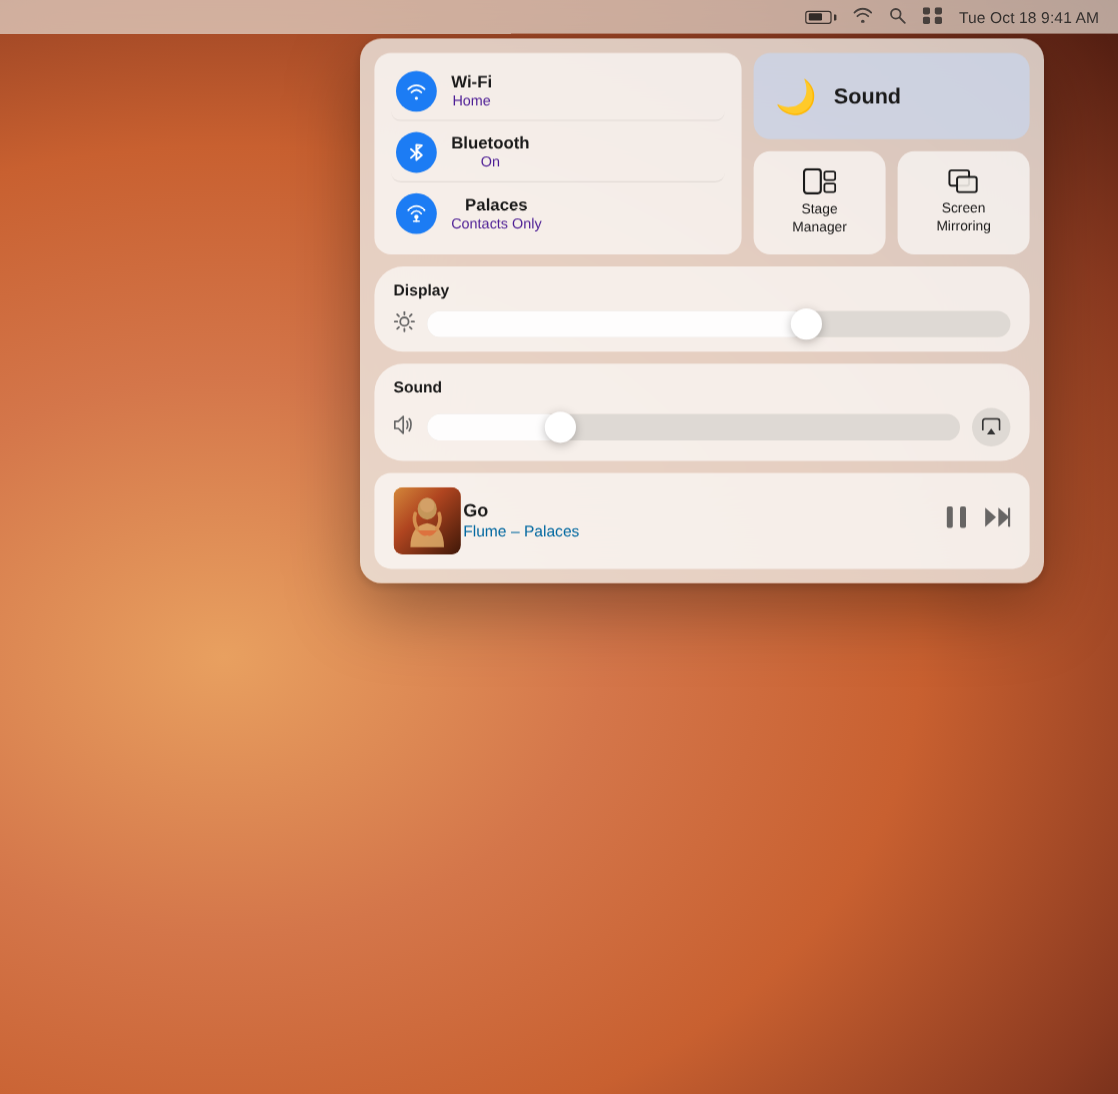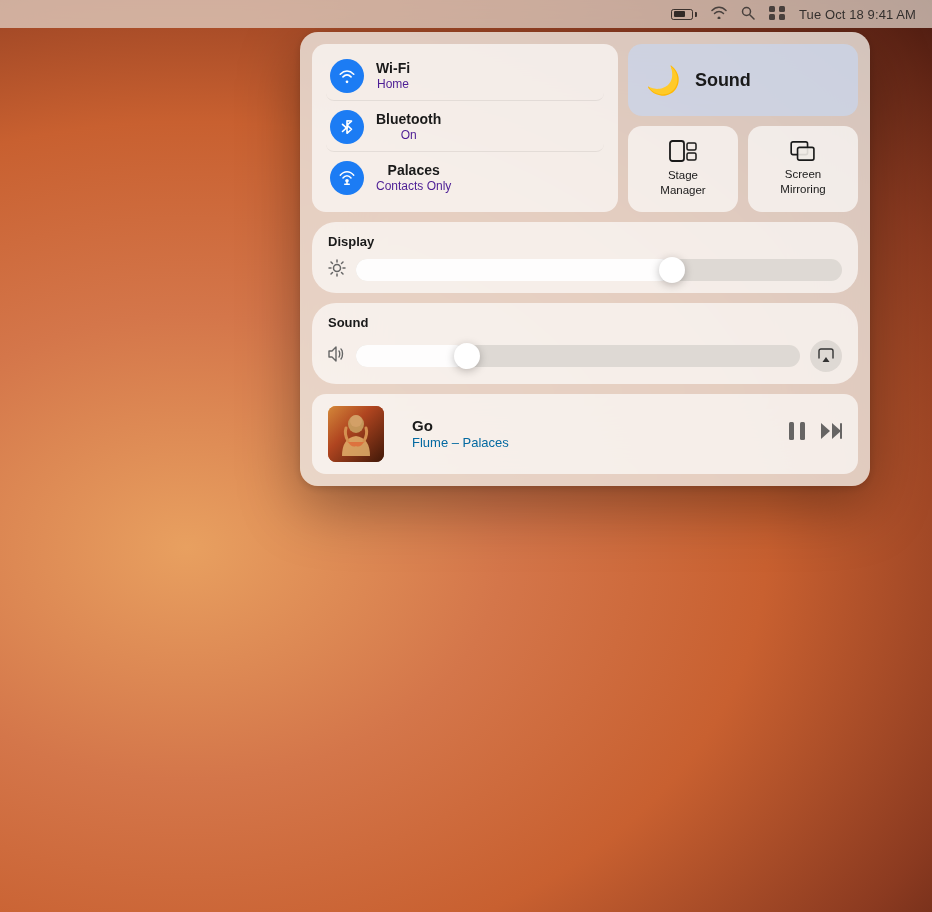--- a/index.html
+++ b/index.html
@@ -302,21 +302,21 @@
       flex-shrink: 0;
     }
 
     
     .now-playing-panel {
       background: rgba(255, 255, 255, 0.65);
       border-radius: 14px;
       padding: 12px 16px;
       display: flex;
       align-items: center;
-      gap: 28px;
+      gap: 2px;
     }
 
     .album-art {
       width: 56px;
       height: 56px;
       border-radius: 8px;
       flex-shrink: 0;
       overflow: hidden;
       position: relative;
     }

